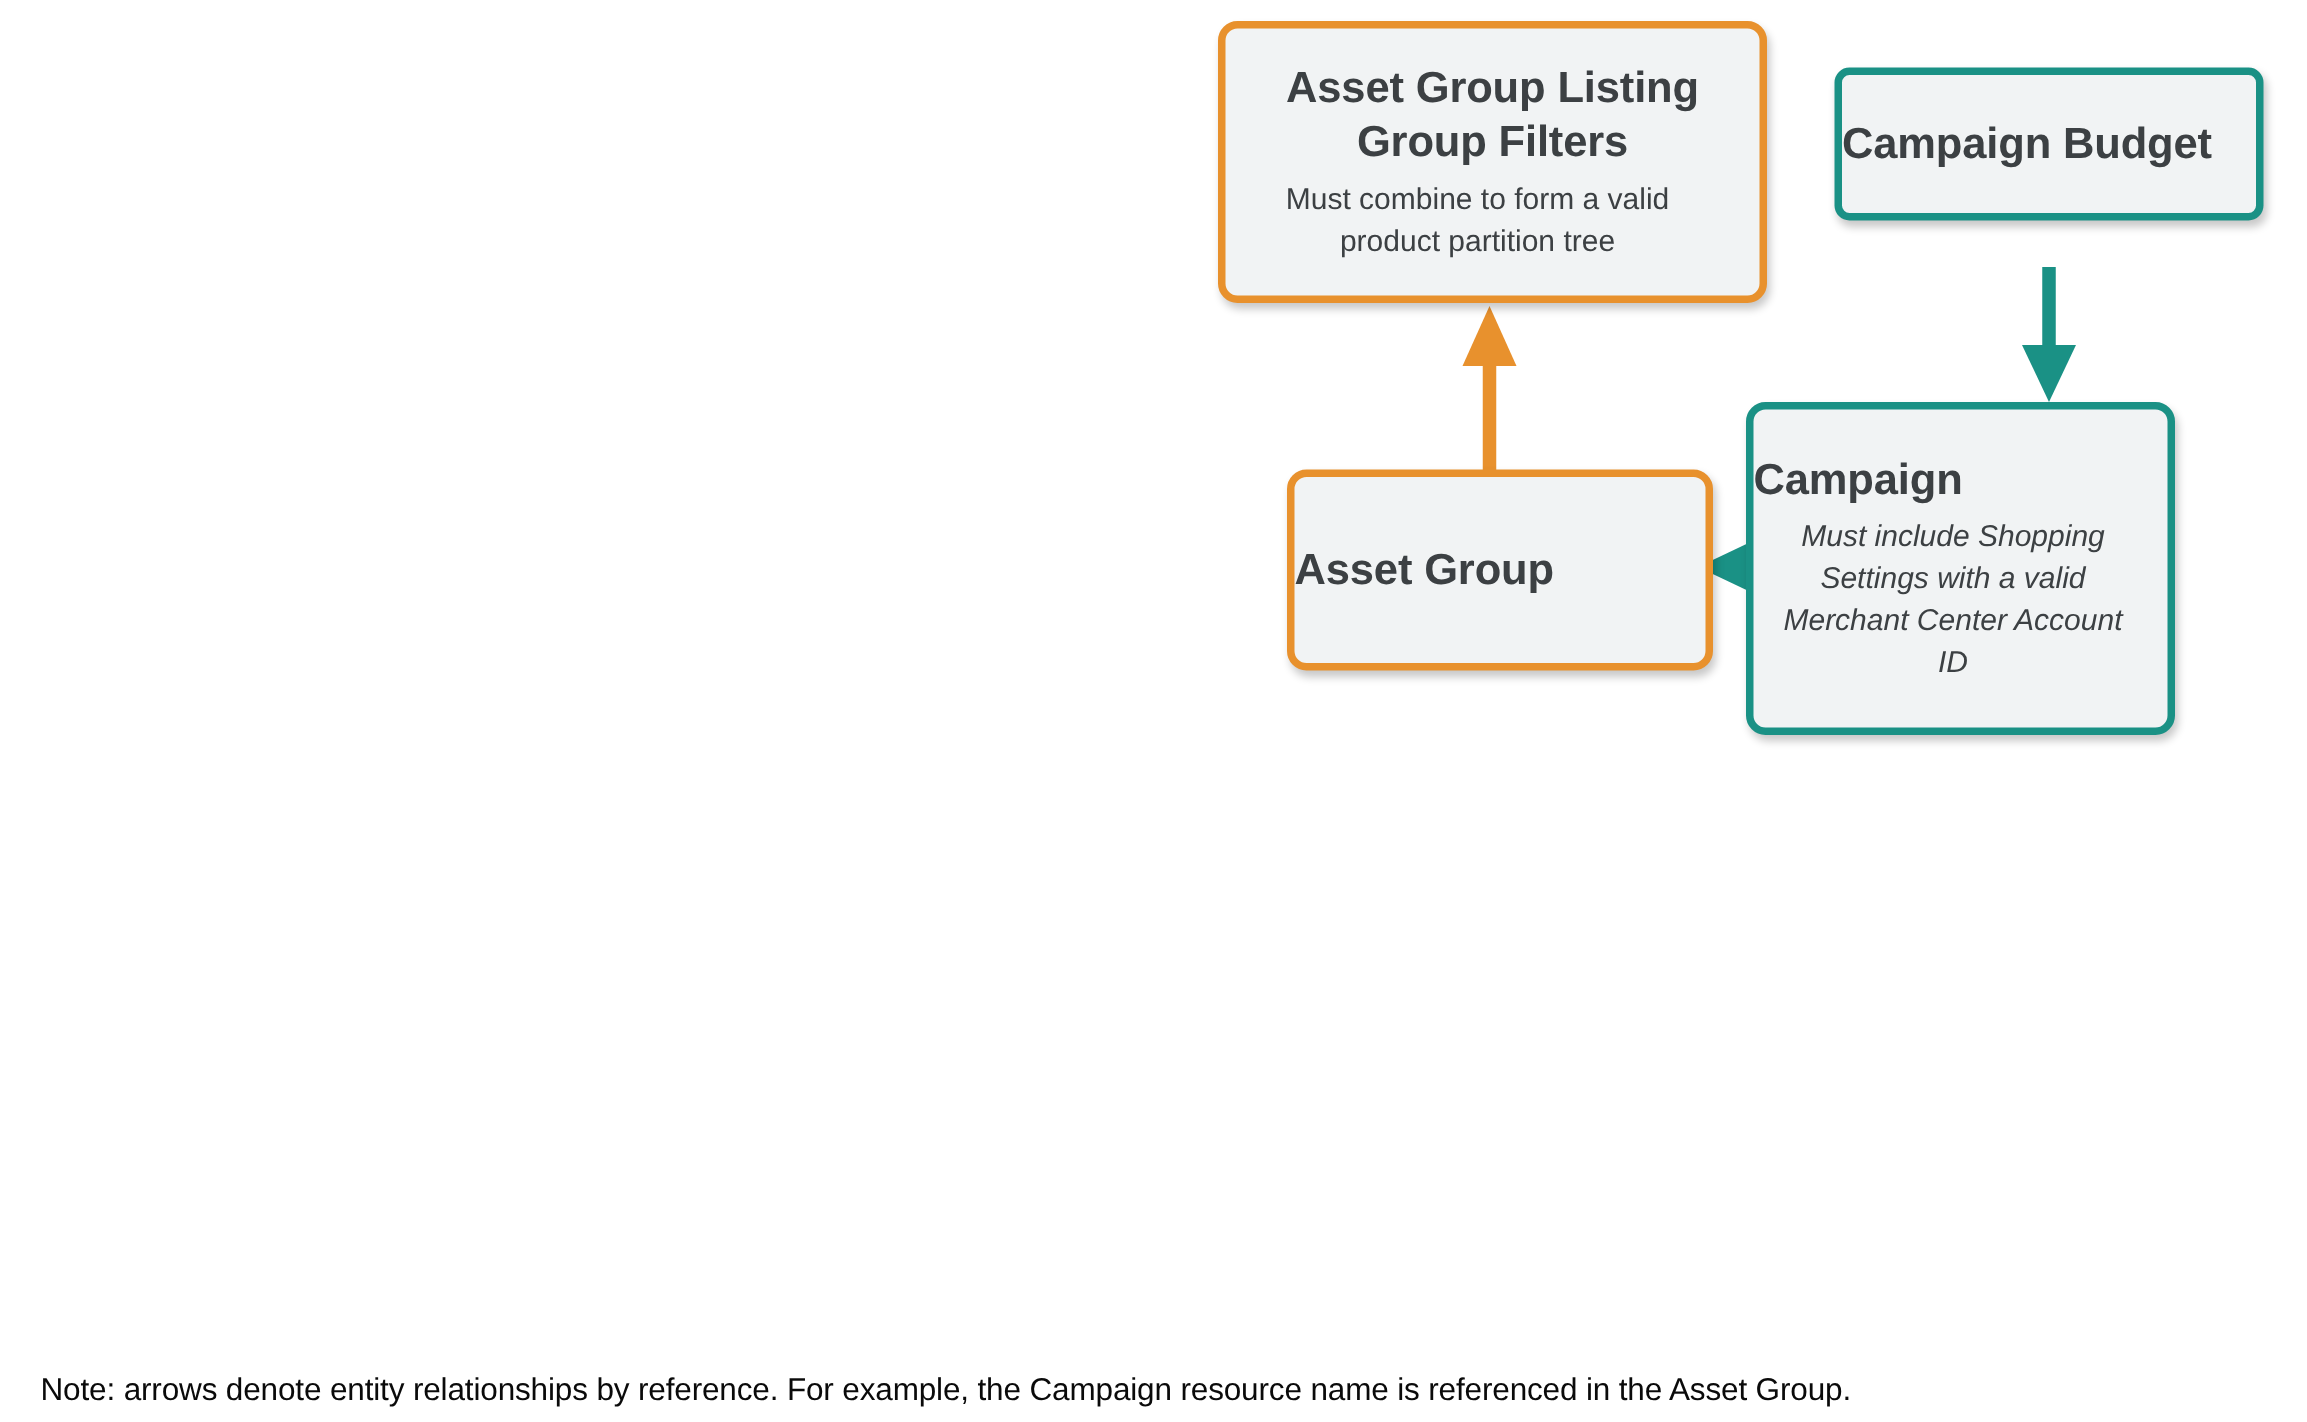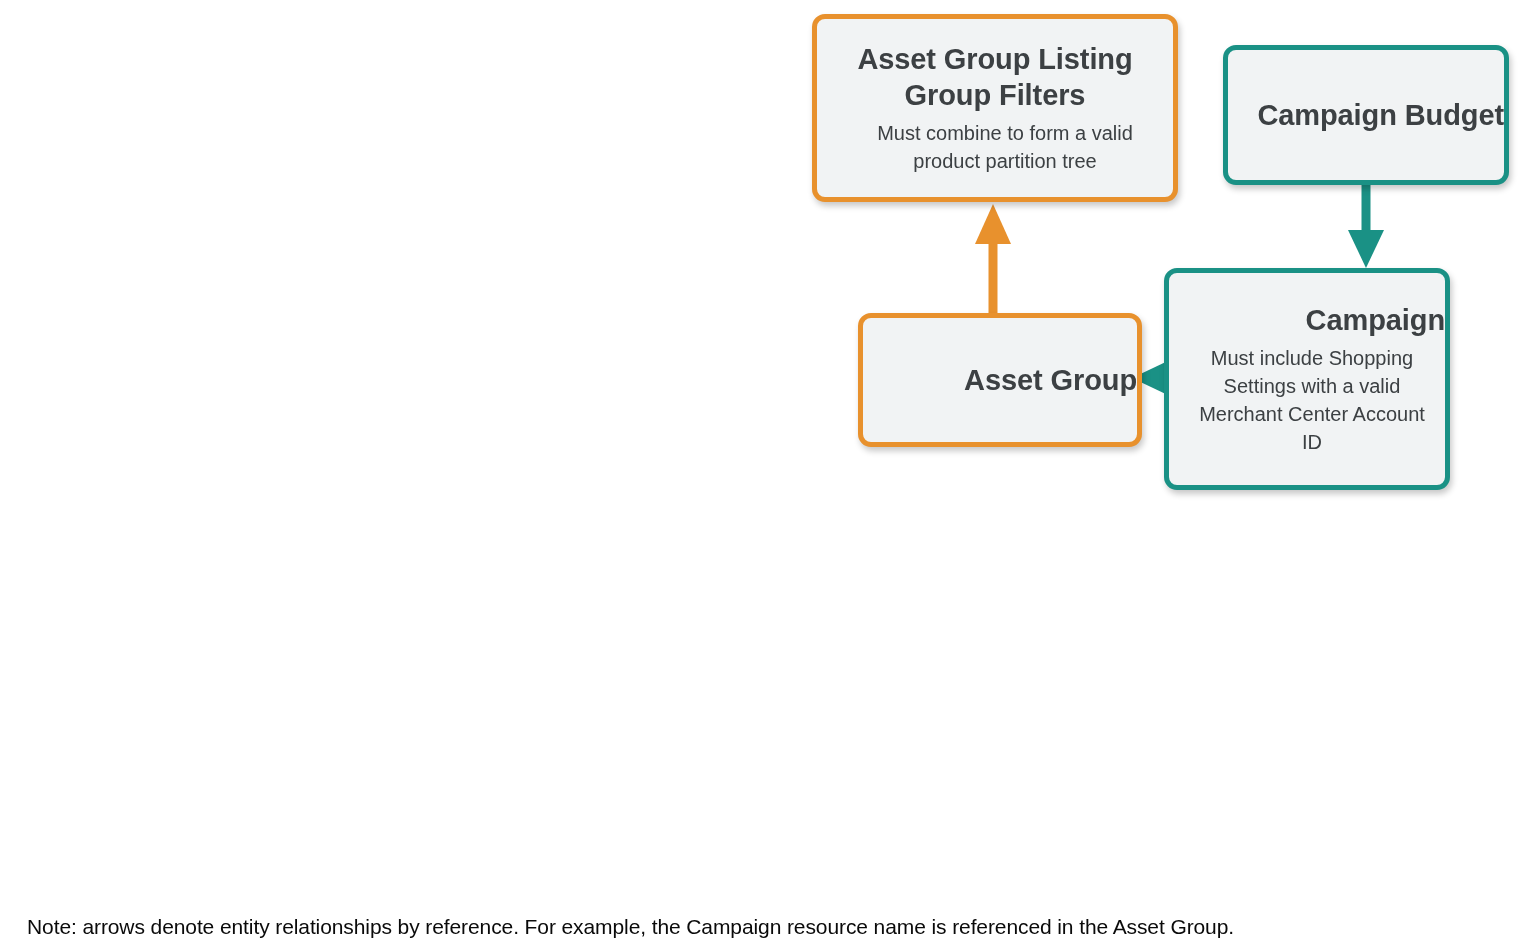--- a/index.html
+++ b/index.html
@@ -20,21 +20,21 @@
   }
 
   
   .node {
     position: absolute;
     box-sizing: border-box;
     background: #F1F3F4;
     border-radius: 13px;
     display: flex;
     flex-direction: column;
-    align-items: flex-end;
+    align-items: flex-start;
     justify-content: center;
     text-align: center;
     box-shadow: 2px 4px 6px rgba(0,0,0,0.22);
     z-index: 3;
   }
   .node.orange { border: 5px solid #E8912D; }
   .node.teal   { border: 5px solid #1A9185; }
 
   .node-title {
     font-weight: bold;
@@ -47,26 +47,26 @@
     font-size: 20px;
     line-height: 28px;
     color: #3C4043;
     font-weight: normal;
     margin-top: 6px;
     padding: 0 8px;
   }
 
   
   #node-aglgf    { left: 812px;  top: 14px;  width: 366px; height: 188px; }
-  #node-budget   { left: 1223px; top: 45px;  width: 286px; height: 140px; }
+  #node-budget   { left: 1223px; top: 45px;  width: 286px; height: 102px; border-radius: 10px; }
   #node-assetgrp { left: 858px;  top: 313px; width: 284px; height: 134px; }
   #node-campaign { left: 1164px; top: 268px; width: 286px; height: 222px; }
 
   #node-aglgf .node-sub    { width: 320px; }
-  #node-campaign .node-sub { width: 250px; }
+  #node-campaign .node-sub { width: 250px; font-style: italic; }
 
   
   .arrow-svg {
     position: absolute;
     overflow: visible;
     z-index: 2;
   }
   #arrow-assetgroup-to-aglgf  { left: 0; top: 0; }
   #arrow-budget-to-campaign   { left: 0; top: 0; }
   #arrow-campaign-to-assetgroup { left: 0; top: 0; }

